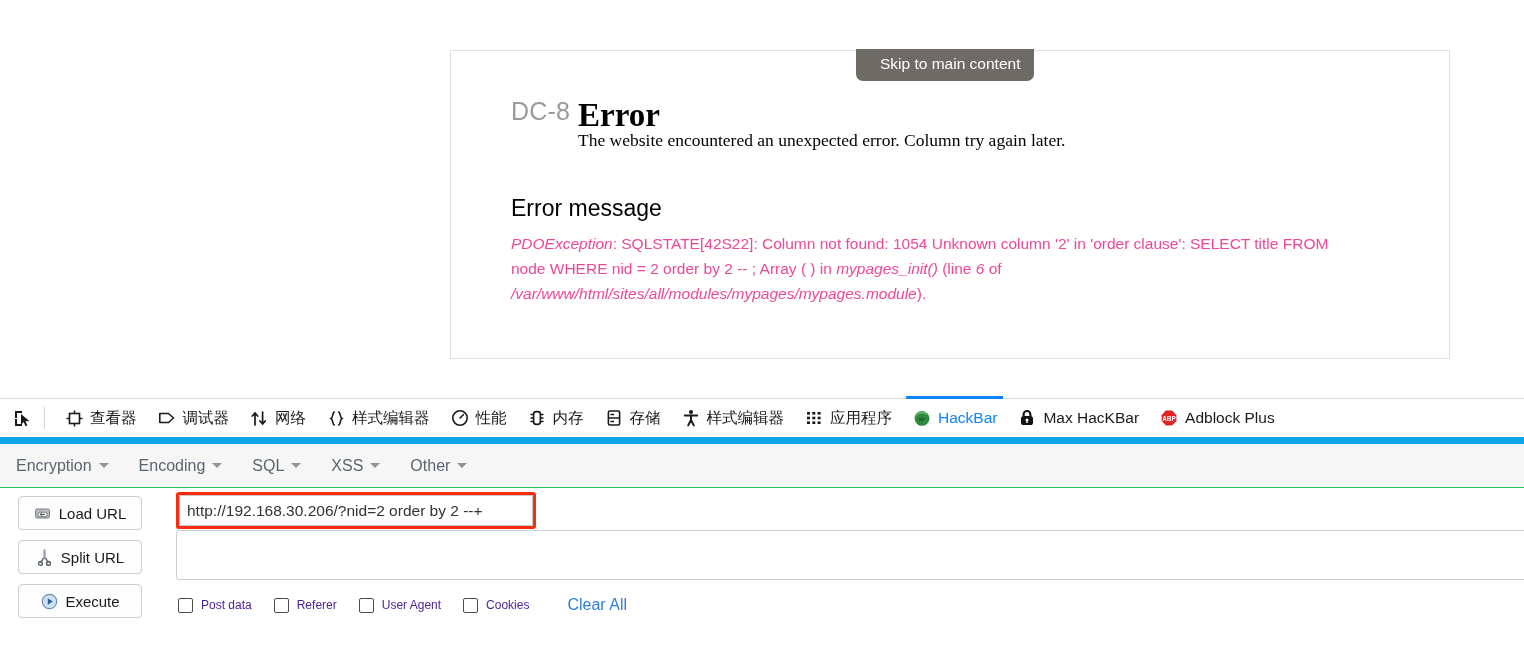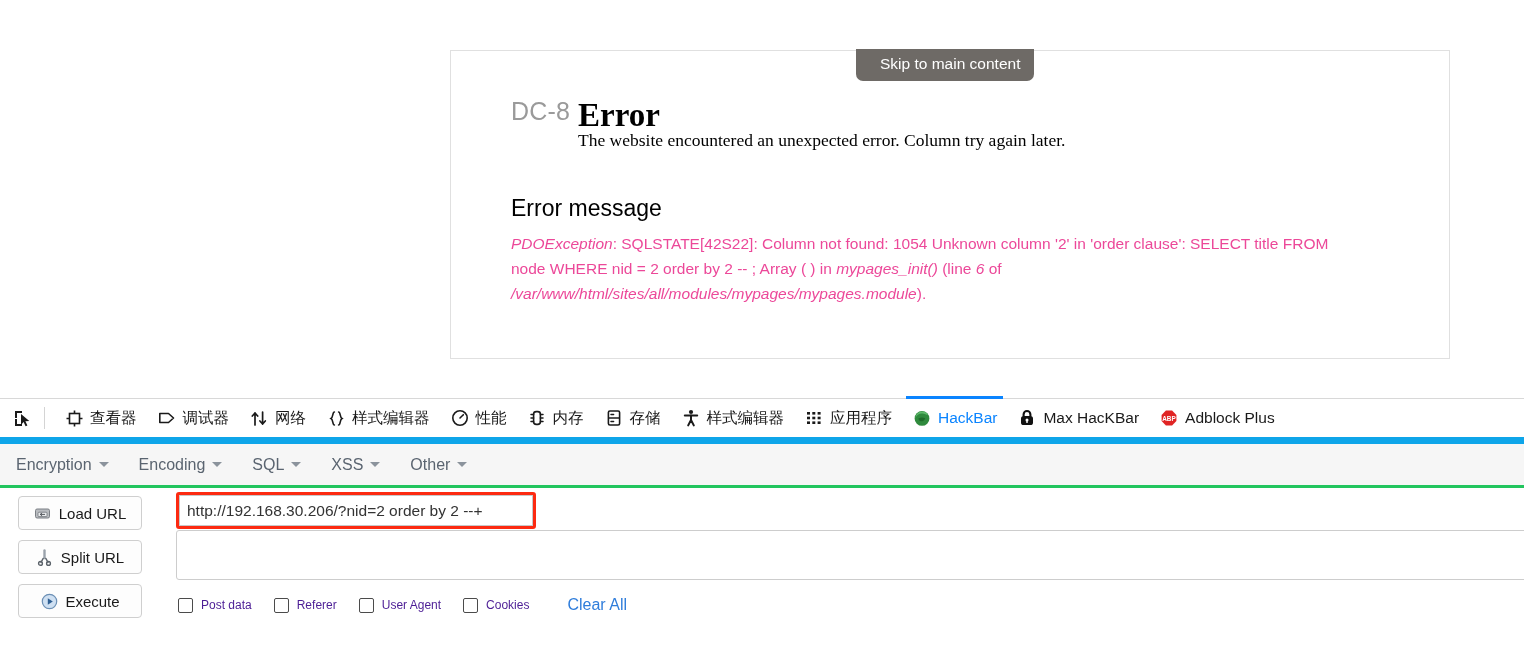--- a/index.html
+++ b/index.html
@@ -140,21 +140,21 @@
     position: absolute;
     left: 4px; right: 4px; top: 0;
     height: 3px;
     background: #0a84ff;
   }
 
   
   #hb-menu {
     height: 44px;
     background: #f6f6f6;
-    border-bottom: 3px solid #22c55e;
+    border-bottom: 1px solid #22c55e;
     display: flex;
     align-items: center;
     padding-left: 16px;
     gap: 30px;
   }
   .hb-menu-item {
     display: flex; align-items: center; gap: 7px;
     color: #5a6470;
     font-size: 16px;
     cursor: pointer;

